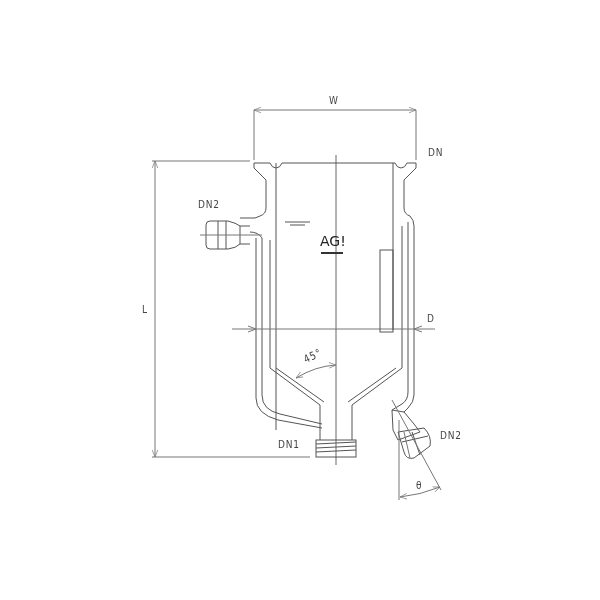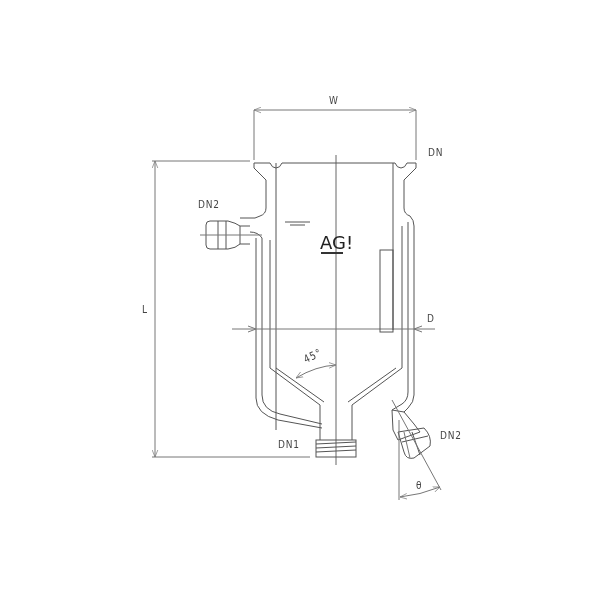--- a/index.html
+++ b/index.html
@@ -1,19 +1,19 @@
 <!DOCTYPE html>
 <html><head>
   <meta charset="utf-8">
   <style>
     html, body { margin: 0; padding: 0; background: #ffffff; }
     body { width: 600px; height: 600px; position: relative; overflow: hidden; font-family: "Liberation Sans", sans-serif; }
     svg { position: absolute; left: 0; top: 0; }
     .lbl { position: absolute; font-family: "DejaVu Sans", sans-serif; font-size: 11px; color: #444; letter-spacing: 1px; line-height: 1; transform: scaleX(0.82); transform-origin: left top; }
-    .logo { position: absolute; left: 320px; top: 234px; font-family: "DejaVu Sans", sans-serif; font-size: 18px; color: #222; line-height: 1; }
+    .logo { position: absolute; left: 320px; top: 234px; font-family: "DejaVu Sans", sans-serif; font-size: 14px; color: #222; line-height: 1; }
     .logo-sub { position: absolute; left: 321px; top: 252px; width: 22px; height: 2px; background: #333; }
   </style>
 </head>
 <body>
 
 <svg width="600" height="600" viewBox="0 0 600 600">
   <defs>
     <marker id="arr" viewBox="0 0 10 10" refX="10" refY="5" markerWidth="7" markerHeight="7" orient="auto-start-reverse">
       <path d="M0,1 L10,5 L0,9" fill="none" stroke="#777" stroke-width="1"></path>
     </marker>

